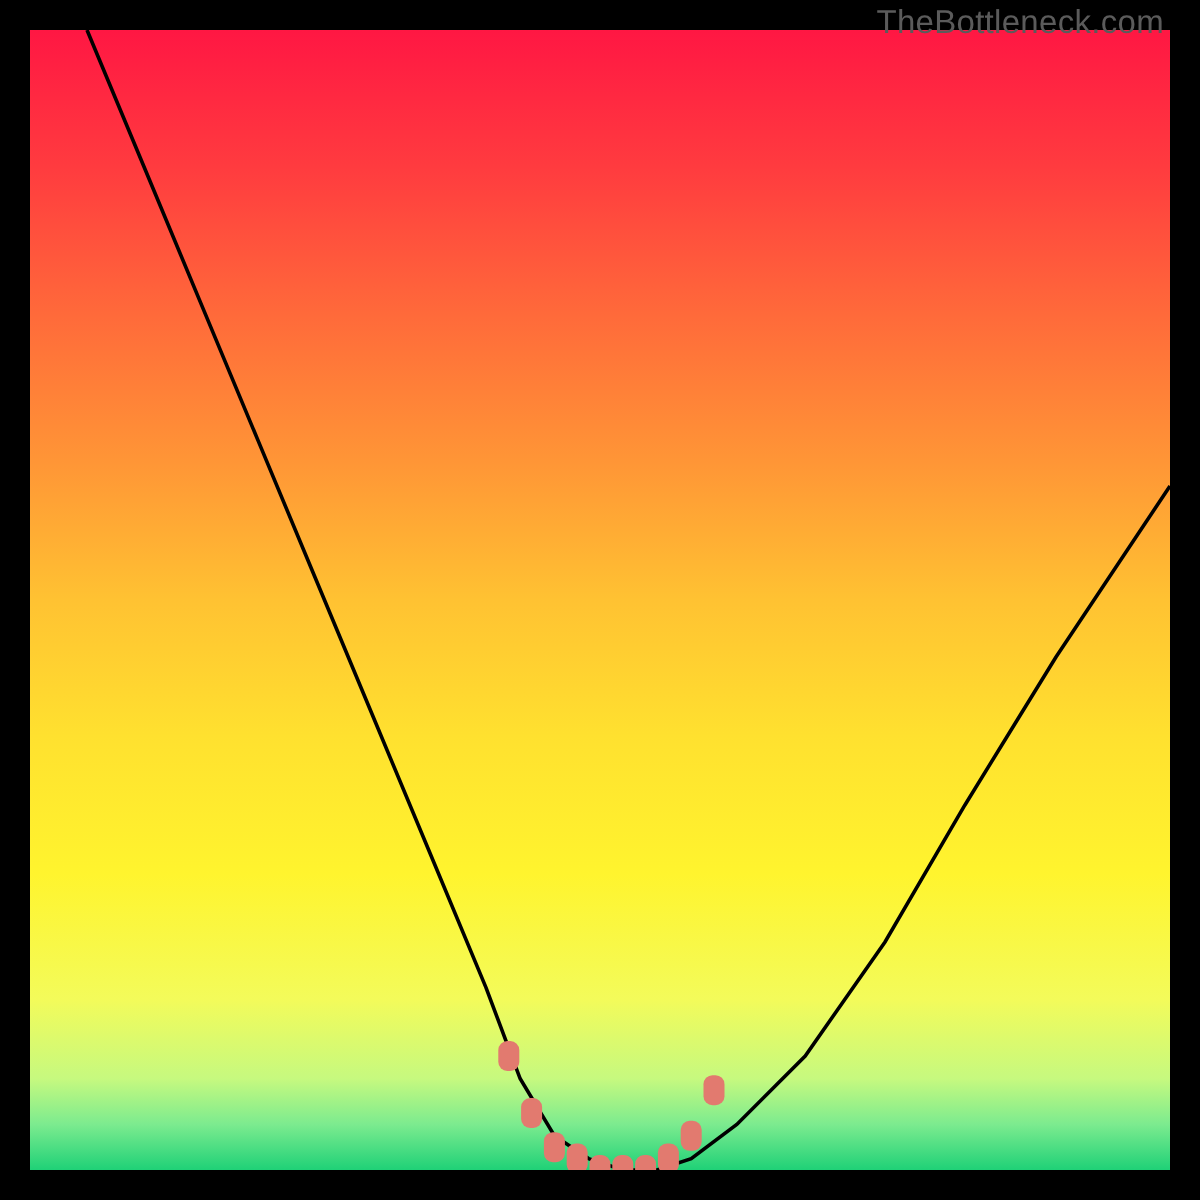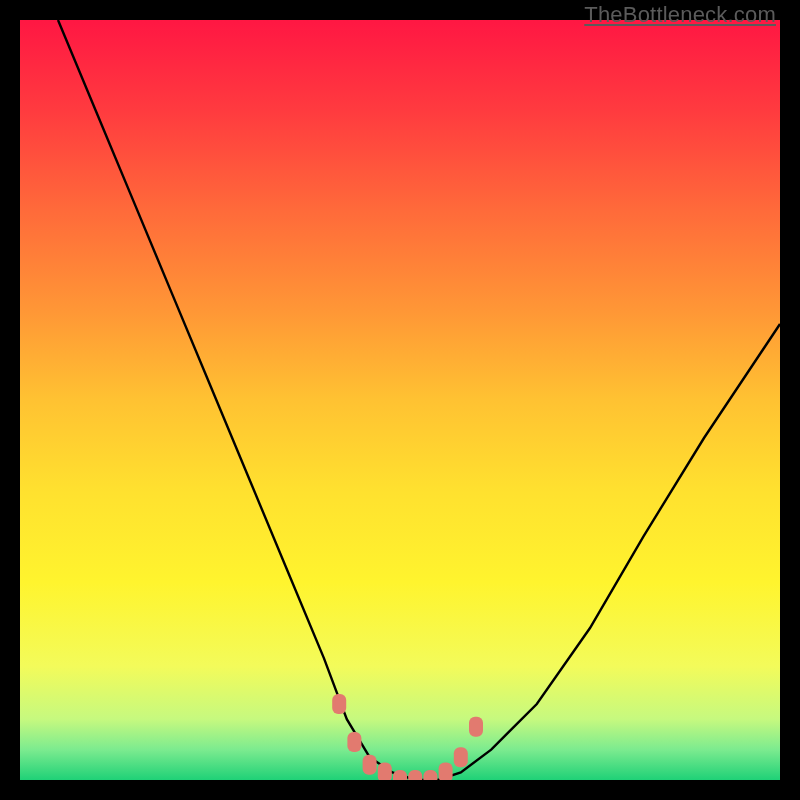--- a/index.html
+++ b/index.html
@@ -28,21 +28,20 @@
   }
   .watermark {
     position: absolute;
     top: 2px;
     right: 24px;
     color: #5b5b5b;
     font-size: 22px;
     font-weight: 500;
     letter-spacing: 0.2px;
     user-select: none;
-    text-decoration: underline;
   }
   svg.curve {
     position: absolute;
     left: 0;
     top: 0;
     width: 100%;
     height: 100%;
     pointer-events: none;
   }
 </style>

